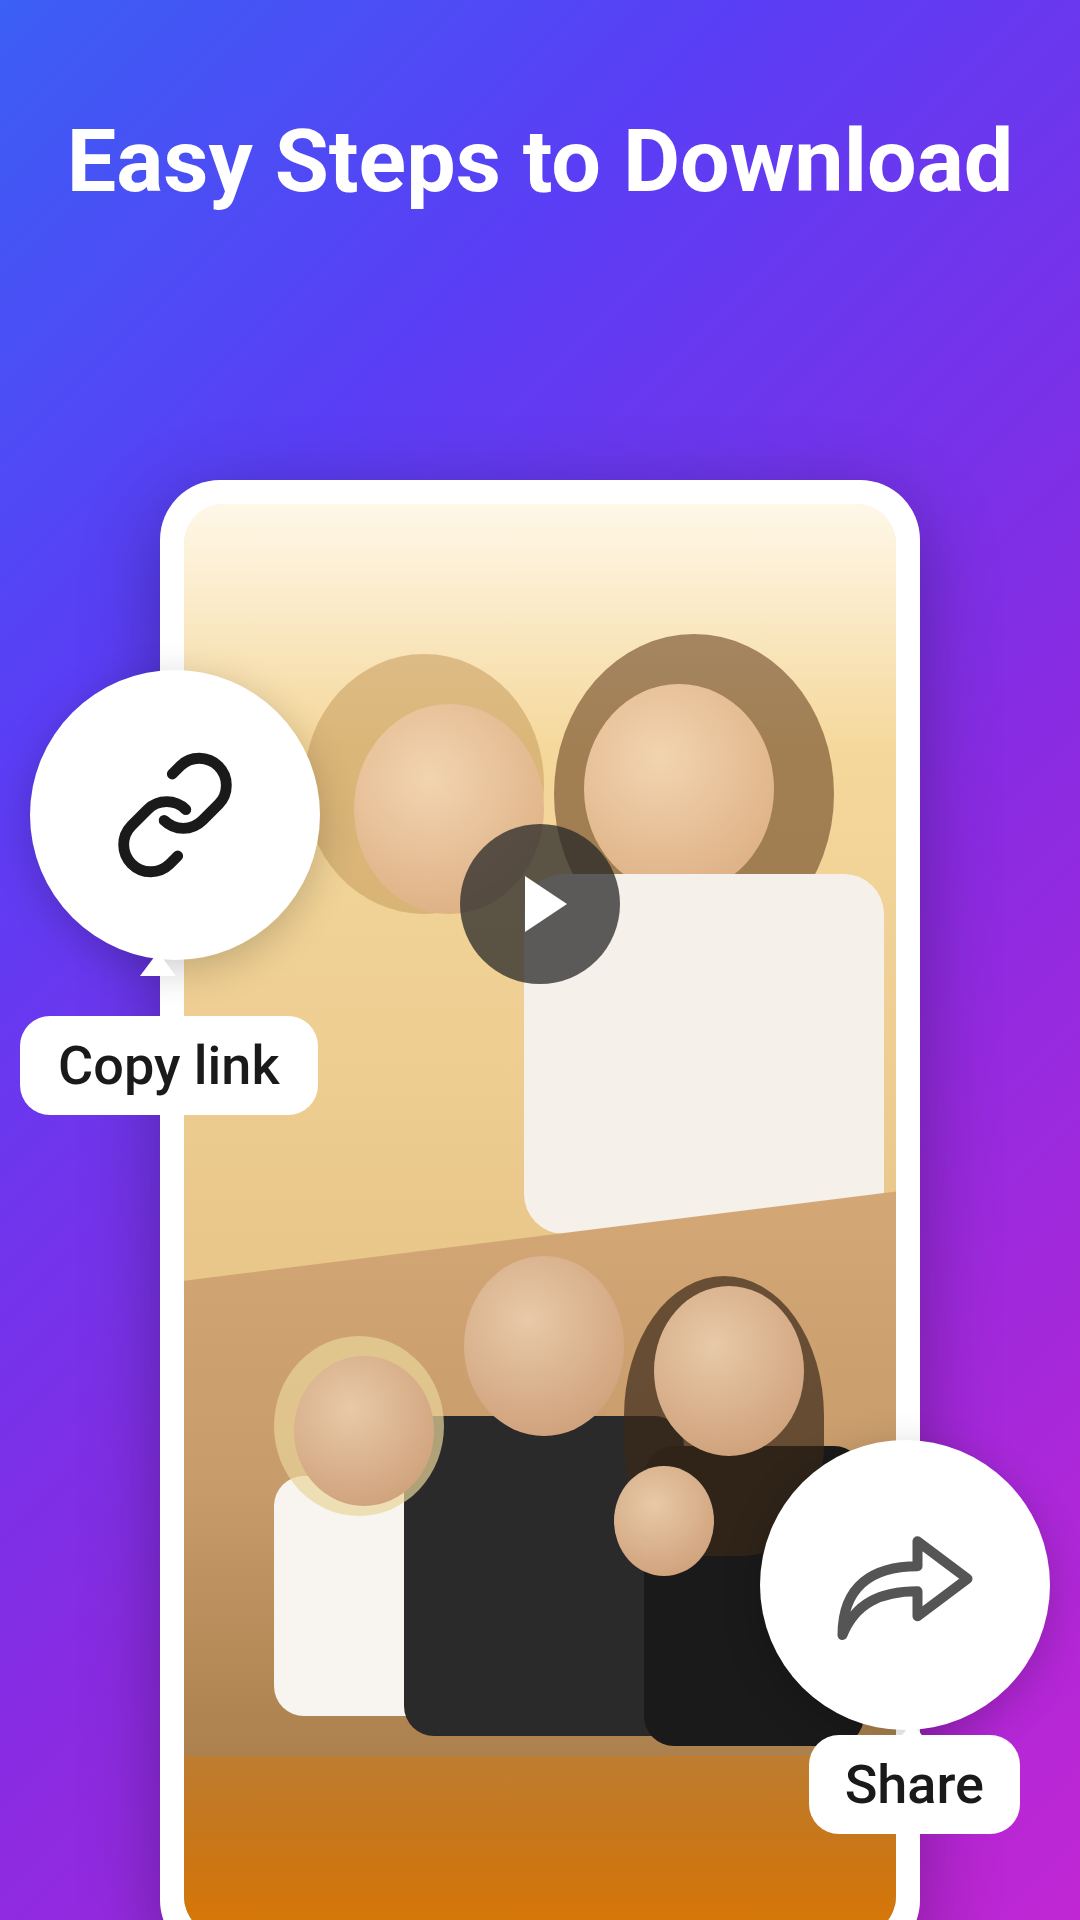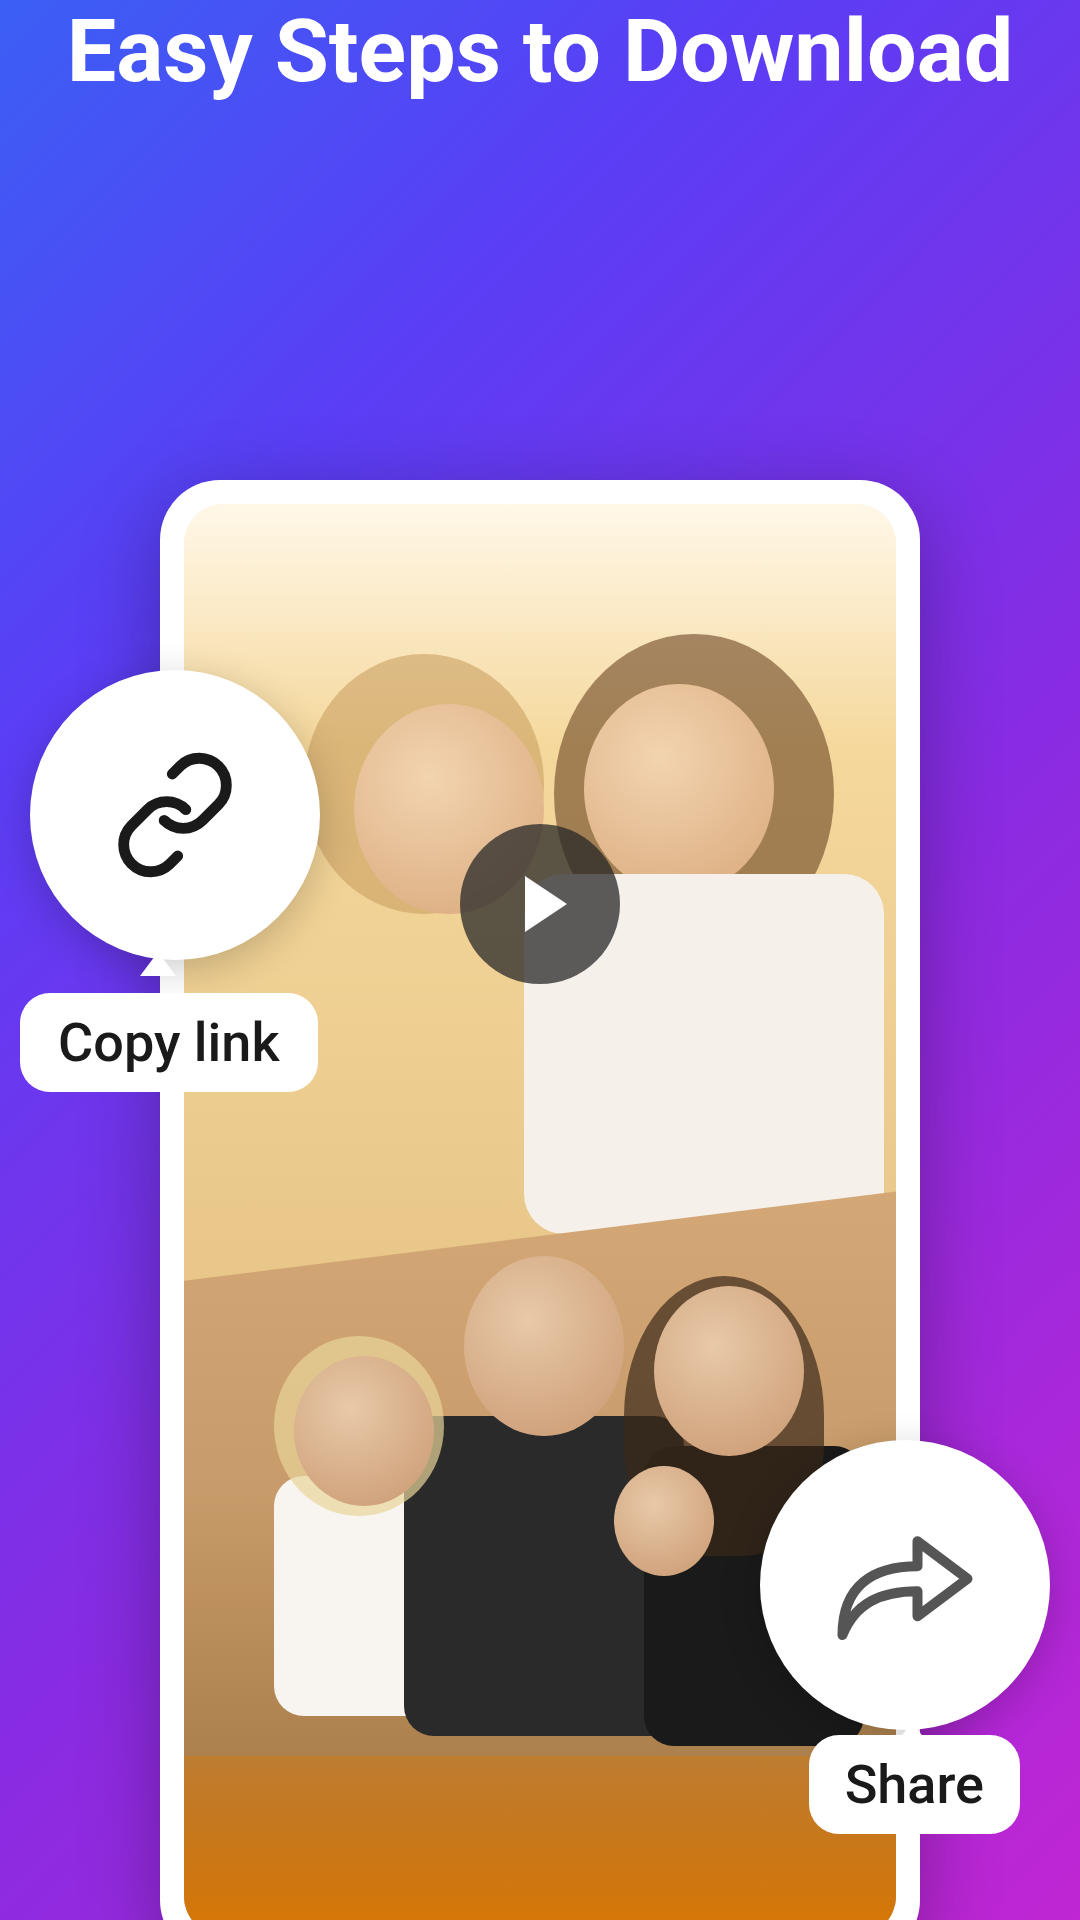--- a/index.html
+++ b/index.html
@@ -9,20 +9,21 @@
   font-family: -apple-system, BlinkMacSystemFont, 'Segoe UI', Roboto, sans-serif;
   background: linear-gradient(135deg, #3b5ff5 0%, #5a3ef5 25%, #8a2be2 60%, #c026d3 100%);
   overflow: hidden;
   position: relative;
 }
 .page-title {
   color: #ffffff;
   font-size: 88px;
   font-weight: 700;
   text-align: center;
+  padding-top: 110px;
   line-height: 1.15;
 }
 .phone-frame {
   position: absolute;
   top: 480px;
   left: 50%;
   transform: translateX(-50%);
   width: 760px;
   height: 1480px;
   background: #ffffff;
@@ -111,21 +112,21 @@
   border-radius: 50%;
   background: #ffffff;
   display: flex;
   align-items: center;
   justify-content: center;
   box-shadow: 0 10px 40px rgba(0,0,0,0.2);
   z-index: 10;
 }
 .copy-label {
   position: absolute;
-  top: 993px;
+  top: 1016px;
   left: 20px;
   background: #ffffff;
   border-radius: 30px;
   padding: 18px 38px;
   font-size: 54px;
   font-weight: 500;
   color: #1a1a1a;
   z-index: 10;
 }
 .copy-pointer {

